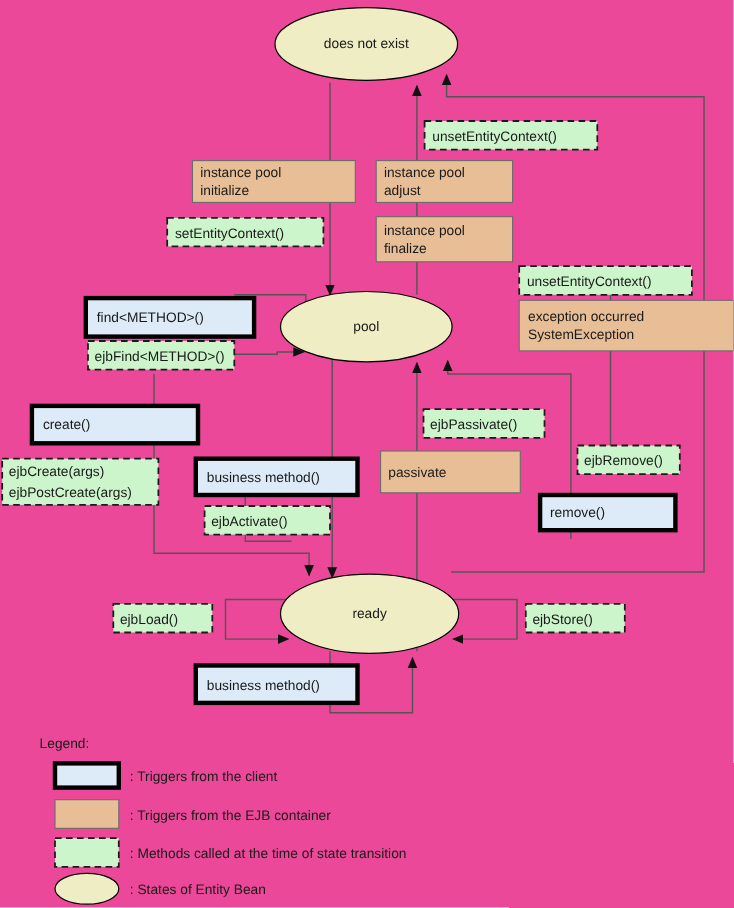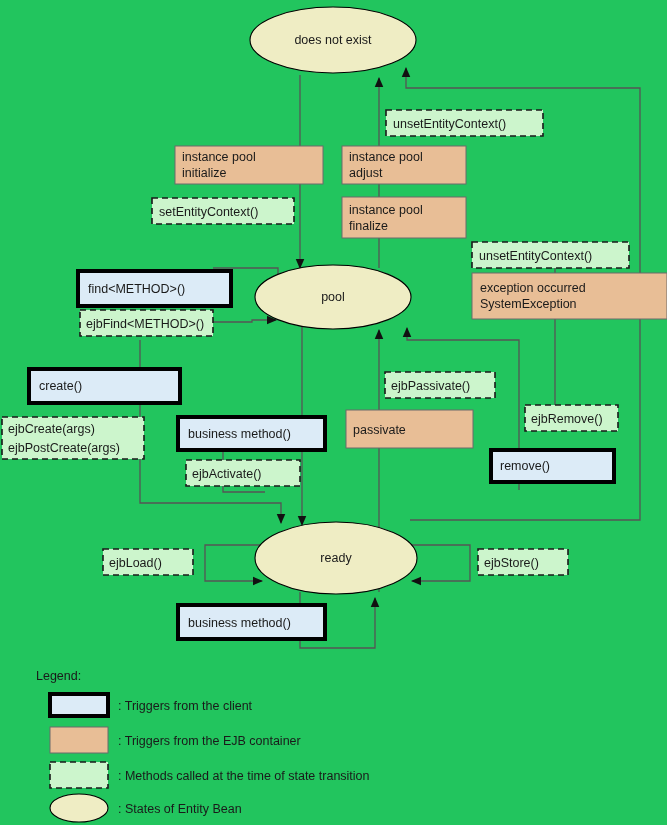--- a/index.html
+++ b/index.html
@@ -4,21 +4,21 @@
 <style>
   html, body {
     margin: 0;
     padding: 0;
     background: #ffffff;
   }
   #root {
     position: relative;
     width: 667px;
     height: 825px;
-    background: #22c55e;
+    background: #ec4899;
     font-family: "Liberation Sans", sans-serif;
     overflow: hidden;
   }
   svg { display: block; }
 
   .node-text {
     font-family: "Liberation Sans", sans-serif;
     font-size: 12.5px;
     fill: #1a1a1a;
   }

